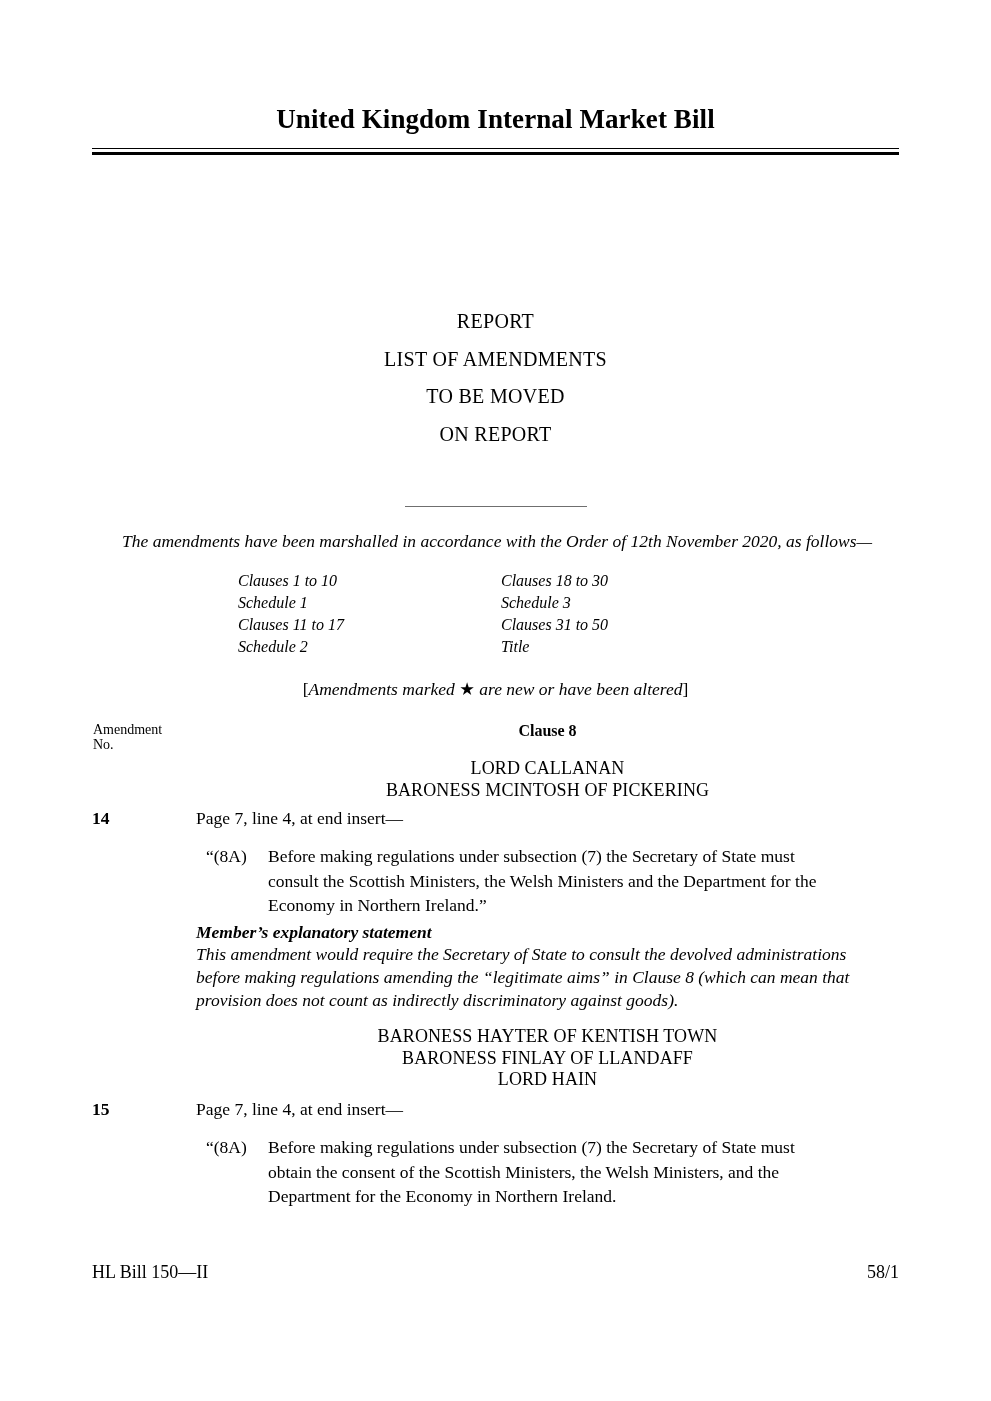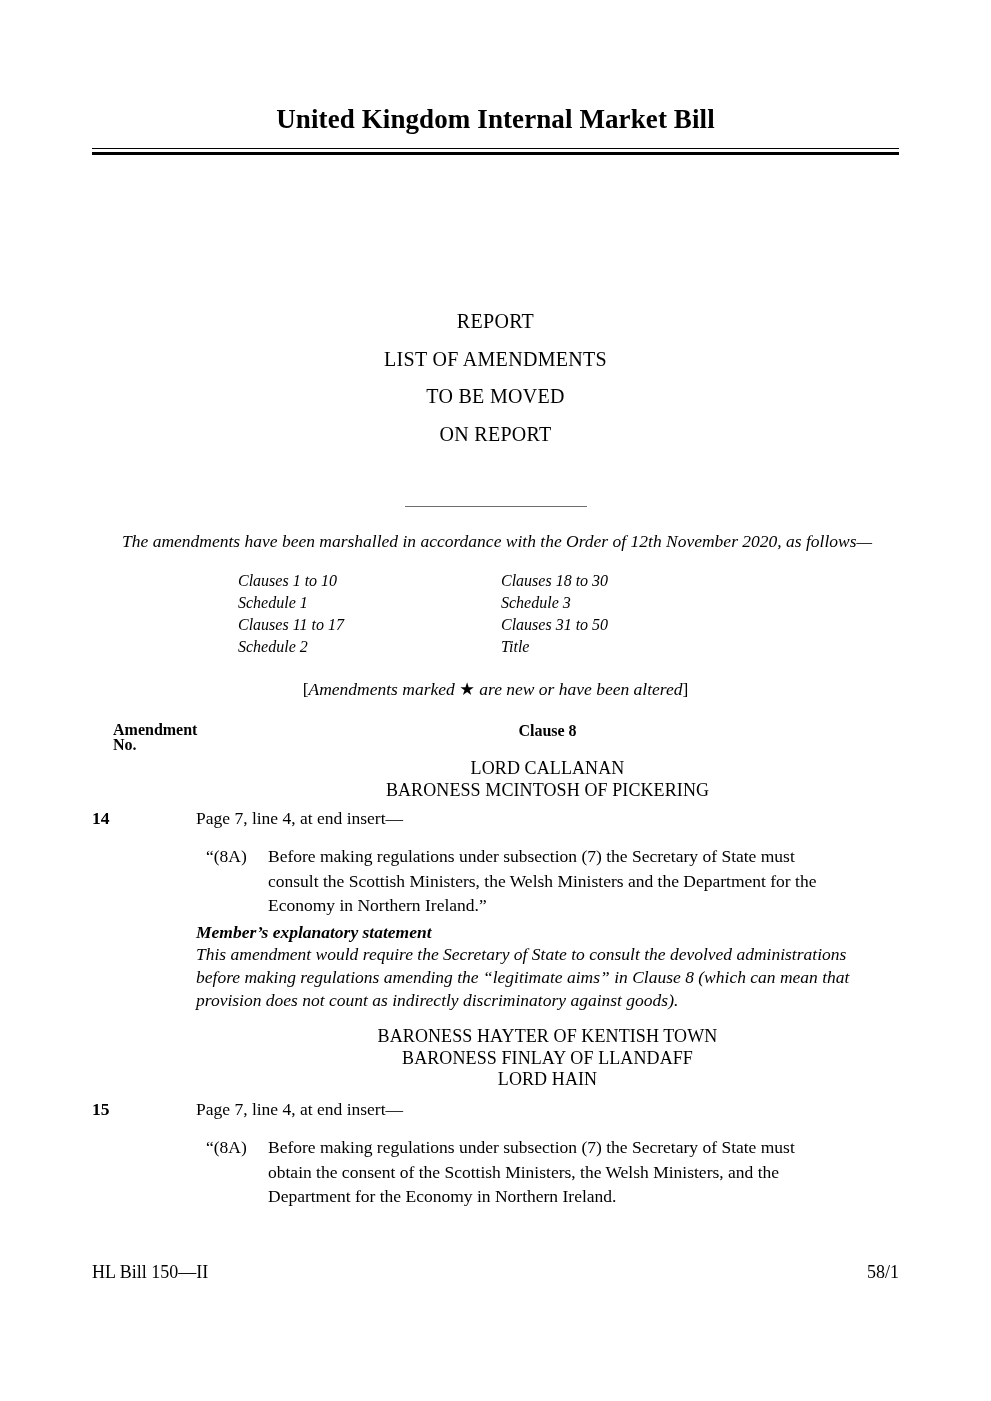--- a/index.html
+++ b/index.html
@@ -125,24 +125,23 @@
   }
   .star-note .it { font-style: italic; }
   .star-note .star { font-style: normal; }
 
   
   .amend-no-label {
     position: absolute;
     left: 93px;
     top: 722px;
     width: 110px;
-    font-size: 16px;
-    font-weight: bold;
+    font-size: 14px;
+    font-weight: normal;
     line-height: 15px;
-    margin-left: 20px;
   }
 
   
   .clause-heading {
     position: absolute;
     left: 196px;
     top: 720px;
     width: 703px;
     text-align: center;
     font-size: 16px;

